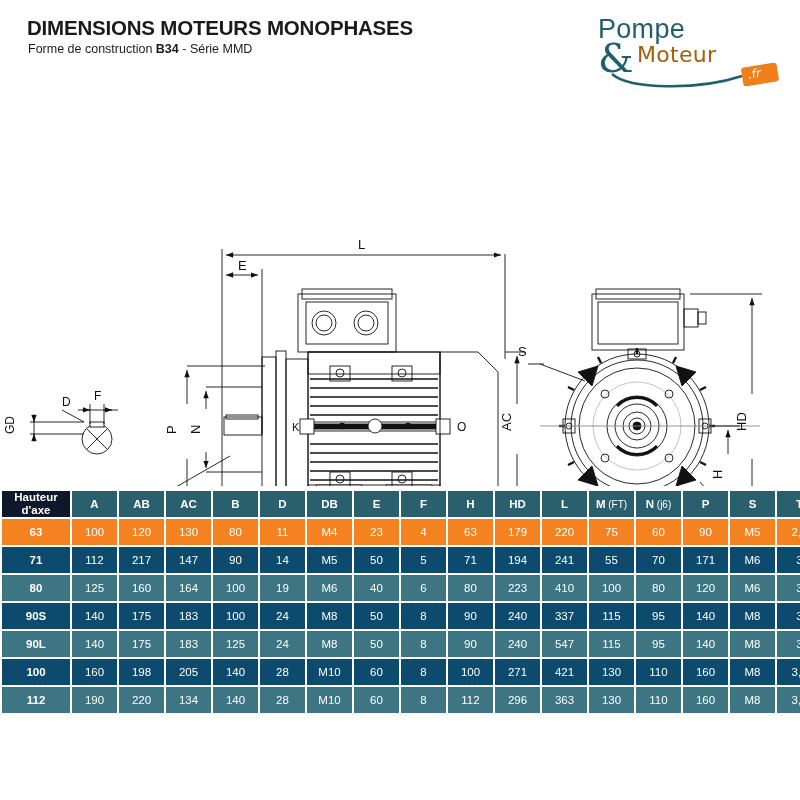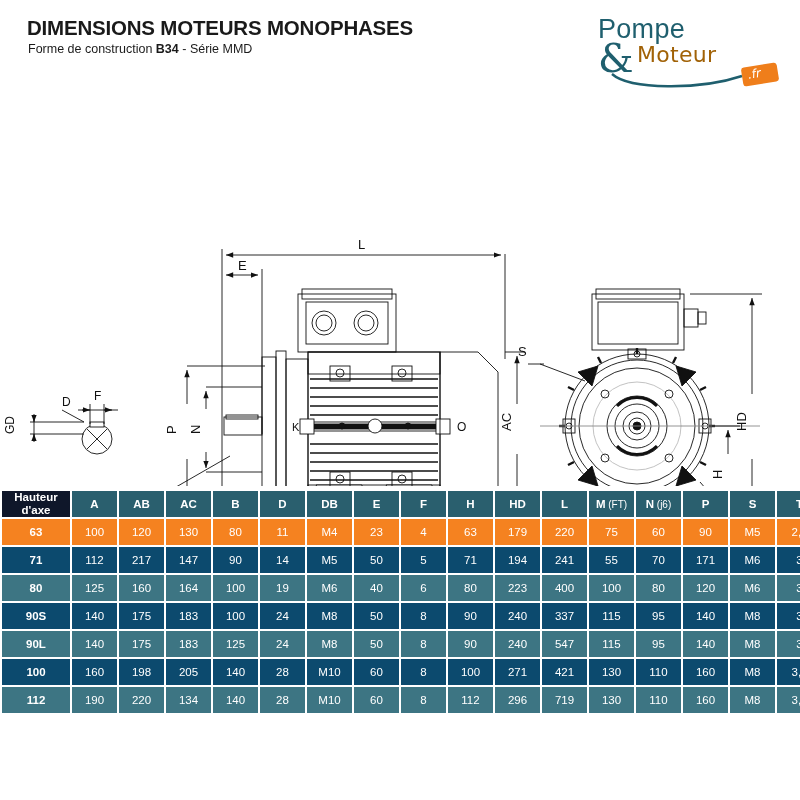--- a/index.html
+++ b/index.html
@@ -424,21 +424,21 @@
             <td>125</td>
             <td>160</td>
             <td>164</td>
             <td>100</td>
             <td>19</td>
             <td>M6</td>
             <td>40</td>
             <td>6</td>
             <td>80</td>
             <td>223</td>
-            <td>400</td>
+            <td>410</td>
             <td>100</td>
             <td>80</td>
             <td>120</td>
             <td>M6</td>
             <td>3</td>
           </tr>
           <tr class="r-a">
             <td class="axis">90S</td>
             <td>140</td>
             <td>175</td>
@@ -500,21 +500,21 @@
             <td>190</td>
             <td>220</td>
             <td>134</td>
             <td>140</td>
             <td>28</td>
             <td>M10</td>
             <td>60</td>
             <td>8</td>
             <td>112</td>
             <td>296</td>
-            <td>719</td>
+            <td>363</td>
             <td>130</td>
             <td>110</td>
             <td>160</td>
             <td>M8</td>
             <td>3,5</td>
           </tr>
         </tbody>
     </table>
   </div>
 </div>

